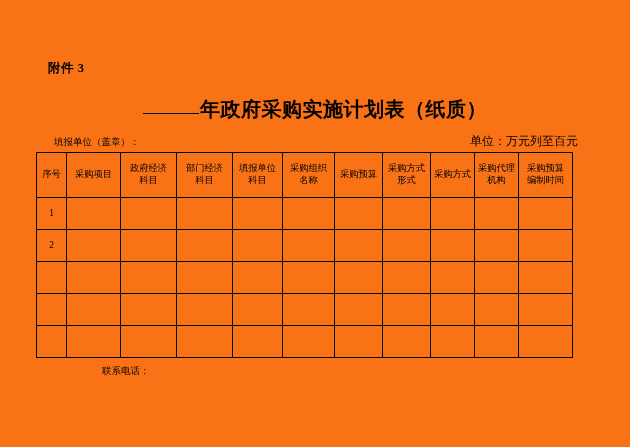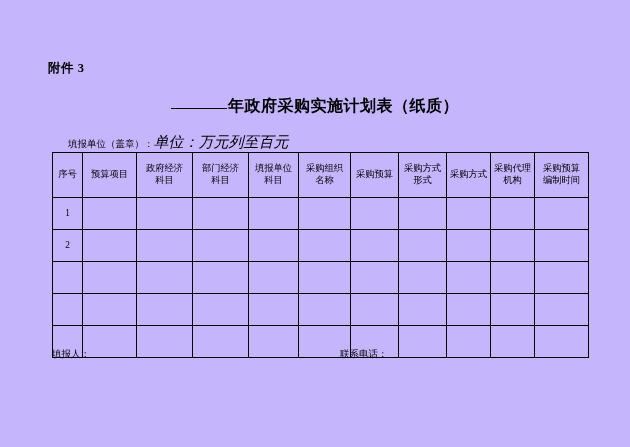--- a/index.html
+++ b/index.html
@@ -11,64 +11,64 @@
     width: 630px;
     height: 447px;
     font-family: "Liberation Serif", "DejaVu Serif", serif;
     color: #000000;
     overflow: hidden;
   }
   .page {
     position: relative;
     width: 630px;
     height: 447px;
-    background: #c4b5fd;
+    background: #f97316;
     box-sizing: border-box;
   }
   .attachment-label {
     position: absolute;
     left: 48px;
     top: 60px;
     font-size: 12.5px;
     font-weight: bold;
     letter-spacing: 0.5px;
   }
   .doc-title {
     position: absolute;
     left: 0;
     top: 96px;
     width: 630px;
     text-align: center;
-    font-size: 16px;
+    font-size: 20px;
     font-weight: bold;
     letter-spacing: 0.5px;
   }
   .doc-title .blank-line {
     display: inline-block;
     border-bottom: 1.6px solid #000;
     width: 56px;
     vertical-align: 2px;
     margin-right: 1px;
   }
   .meta-row {
     position: absolute;
-    left: 68px;
+    left: 54px;
     right: 52px;
     top: 133px;
     font-size: 9.5px;
     display: flex;
-    justify-content: flex-start;
+    justify-content: space-between;
     align-items: baseline;
   }
   .meta-left { font-size: 9.5px; }
-  .meta-right { font-size: 15px; font-style: italic; }
+  .meta-right { font-size: 12px; }
 
   .table-wrap {
     position: absolute;
-    left: 52px;
+    left: 36px;
     top: 152px;
     width: 526px;
   }
   table.plan {
     border-collapse: collapse;
     width: 526px;
     table-layout: fixed;
   }
   table.plan th, table.plan td {
     border: 1px solid #000000;
@@ -97,21 +97,21 @@
   .footer-row {
     position: absolute;
     left: 52px;
     right: 52px;
     top: 348px;
     font-size: 9.5px;
     display: flex;
     align-items: baseline;
   }
   .footer-left { width: 50%; }
-  .footer-right { width: 50%; text-align: left; padding-left: 50px; }
+  .footer-right { width: 50%; text-align: left; padding-left: 50px; margin-top: 17px; }
 </style>
 </head>
 <body>
 
 <div class="page">
 
   <div class="attachment-label">附件 3</div>
 
   <div class="doc-title">
     <span class="blank-line"></span><span>年政府采购实施计划表（纸质）</span>
@@ -133,21 +133,21 @@
         <col style="width:52px">
         <col style="width:48px">
         <col style="width:48px">
         <col style="width:44px">
         <col style="width:44px">
         <col style="width:54px">
       </colgroup>
       <thead>
         <tr>
           <th><span>序号</span></th>
-          <th><span>预算项目</span></th>
+          <th><span>采购项目</span></th>
           <th class="hdr-2line">
             <span>政府经济</span>
             <span>科目</span>
           </th>
           <th class="hdr-2line">
             <span>部门经济</span>
             <span>科目</span>
           </th>
           <th class="hdr-2line">
             <span>填报单位</span>
@@ -237,17 +237,16 @@
           <td></td>
           <td></td>
           <td></td>
           <td></td>
         </tr>
       </tbody>
     </table>
   </div>
 
   <div class="footer-row">
-    <div class="footer-left">填报人：</div>
     <div class="footer-right">联系电话：</div>
   </div>
 
 </div>
 
 </body></html>

